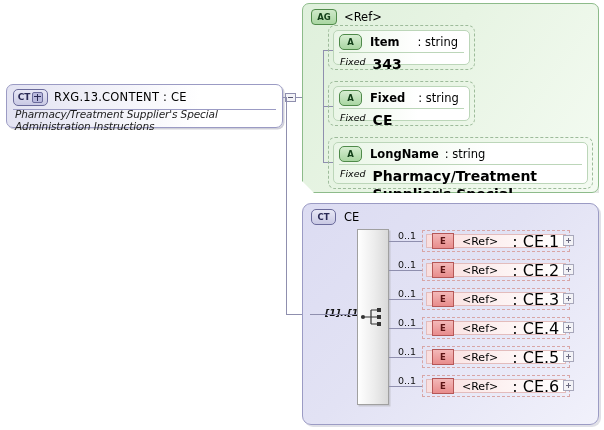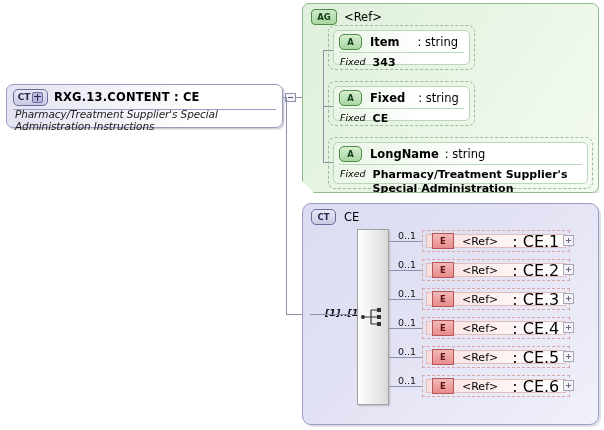--- a/index.html
+++ b/index.html
@@ -41,21 +41,21 @@
   .ct-badge .plusglyph{
     display:inline-block;width:9px;height:9px;margin-left:2px;
     background:#b9b9dd;border:1px solid #6b6b9b;border-radius:2px;
     position:relative;
   }
   .ct-badge .plusglyph:before,.ct-badge .plusglyph:after{
     content:"";position:absolute;background:#2a2a55;
   }
   .ct-badge .plusglyph:before{left:1px;right:1px;top:3.5px;height:1.4px;}
   .ct-badge .plusglyph:after{top:1px;bottom:1px;left:3.5px;width:1.4px;}
-  #content-title{font-weight:bold;font-size:11.5px;letter-spacing:.2px;}
+  #content-title{font-weight:normal;font-size:11.5px;letter-spacing:.2px;}
 
   
   .ln{position:absolute;background:#8f8fae;}
   .lnh{height:1px;}
   .lnv{width:1px;}
   #collapse-toggle{
     position:absolute;left:285px;top:93px;width:11px;height:9px;
     background:#f3f3f7;border:1px solid #8f8fae;box-sizing:border-box;
   }
   #collapse-toggle:before{
@@ -109,21 +109,21 @@
     font-size:8.5px;font-weight:bold;color:#14401a;margin-right:8px;
   }
   .attr-name{font-weight:bold;font-size:11.5px;}
   .attr-type{font-size:11.5px;}
   .attr-sep{position:absolute;left:5px;right:5px;top:21px;height:1px;background:#bcd6b9;}
   .attr-fixed{
     position:absolute;left:6px;top:22px;right:5px;bottom:1px;
     display:flex;align-items:flex-start;padding-top:3px;
   }
   .fixed-lbl{font-style:italic;font-size:9.5px;margin-right:7px;flex:0 0 auto;}
-  .fixed-val{font-size:11px;font-weight:bold;line-height:1.25;}
+  .fixed-val{font-size:14px;font-weight:bold;line-height:1.25;}
 
   
   #ce-panel{
     left:302px;top:203px;width:297px;height:222px;
     background:linear-gradient(135deg,#dcdcf2 0%,#e2e2f4 45%,#f1f1fb 100%);
     border:1px solid #9b9bc4;border-radius:9px;
     box-shadow:2px 2px 0 rgba(165,165,185,.35);
     box-sizing:border-box;
   }
   #ce-header{position:absolute;left:8px;top:5px;display:flex;align-items:center;}

